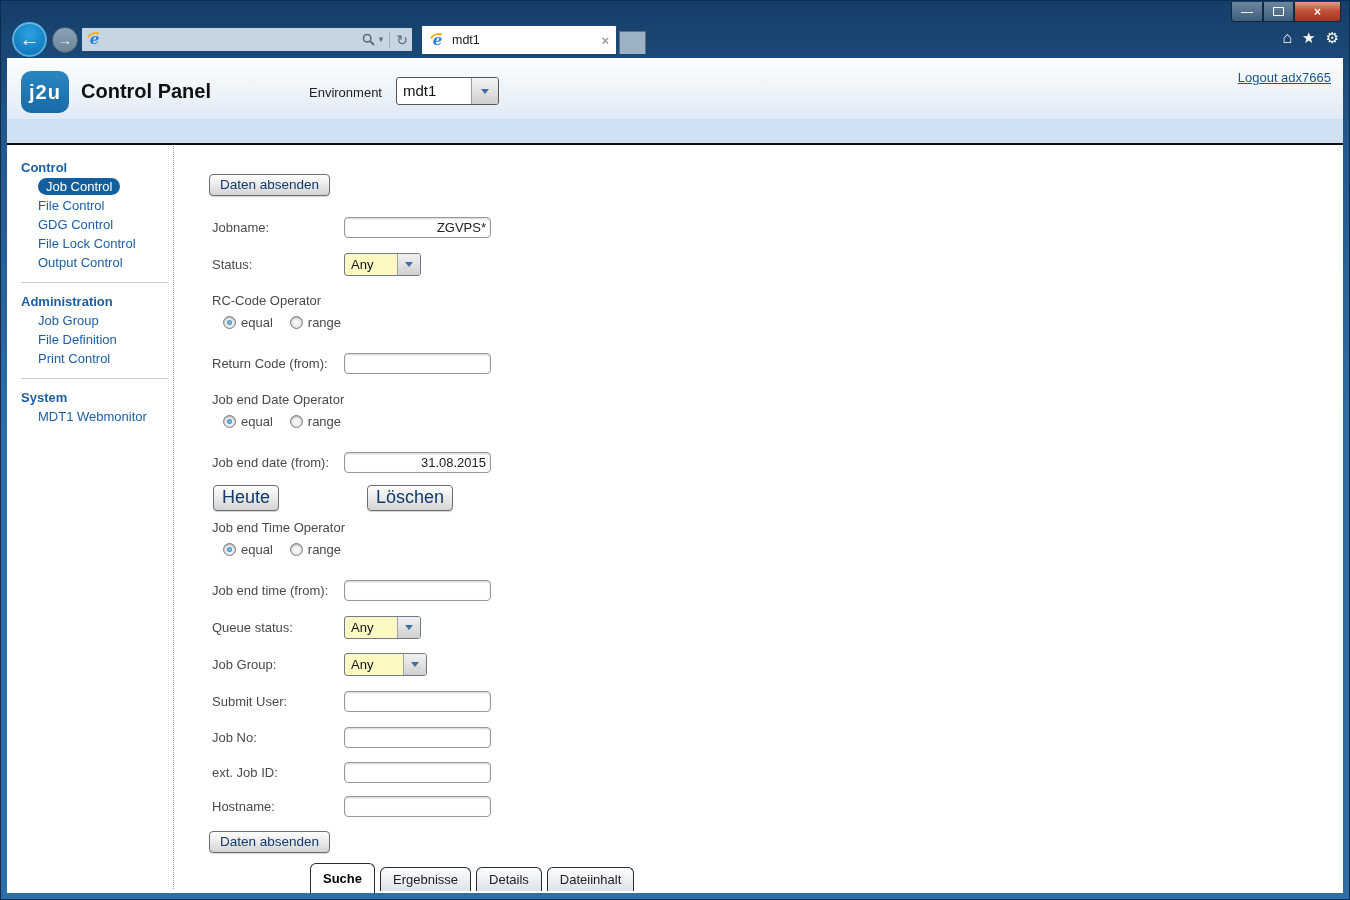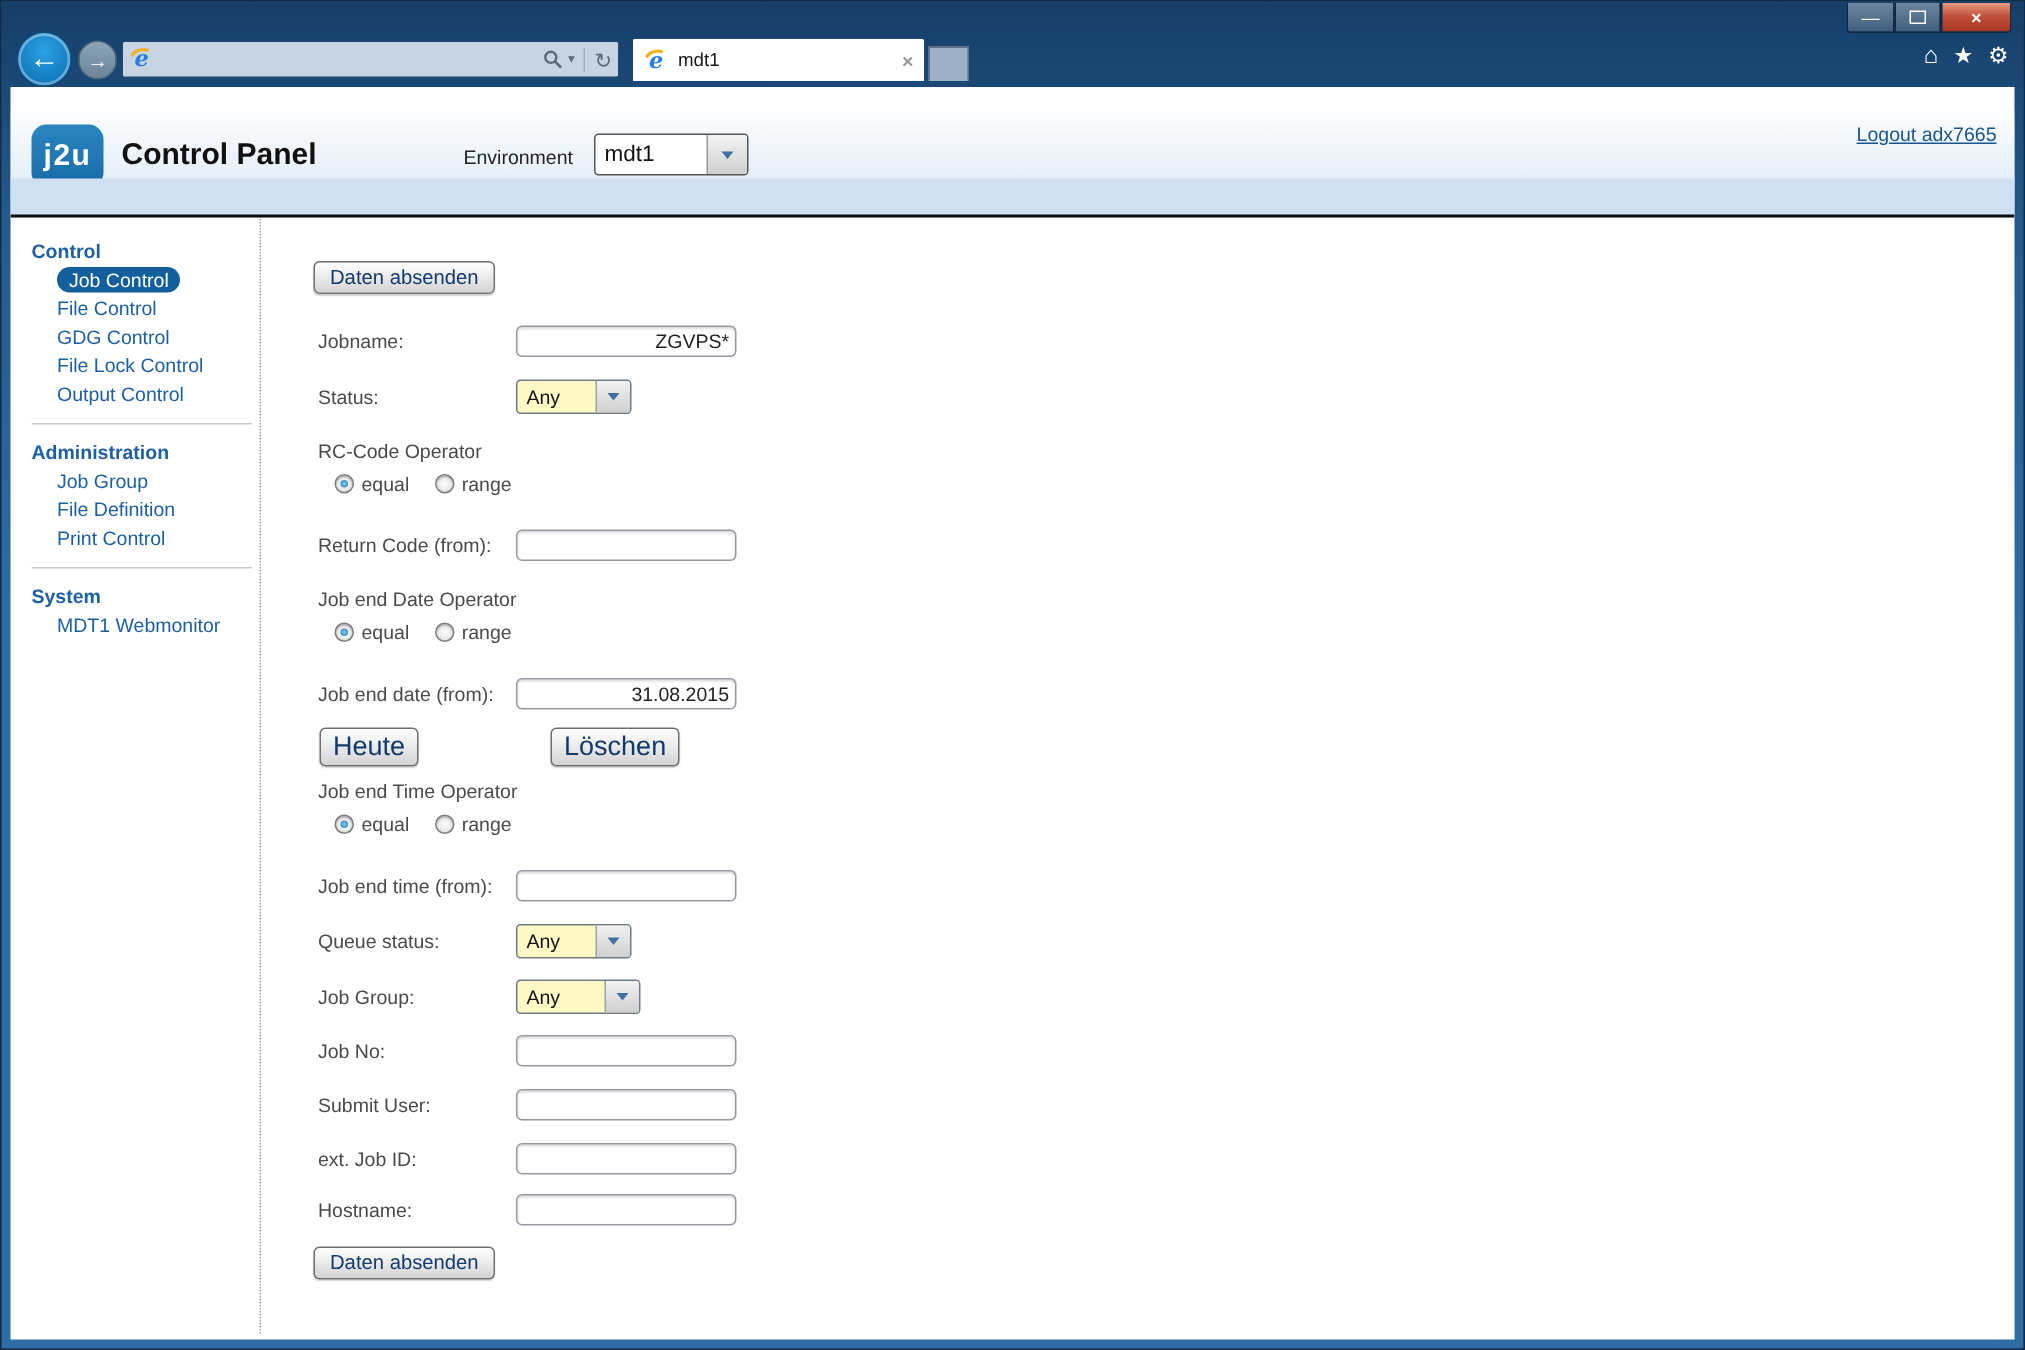--- a/index.html
+++ b/index.html
@@ -37,21 +37,21 @@
     border:1px solid #1c4a73;border-bottom:none;border-radius:2px 2px 0 0;
     display:flex;align-items:center;padding:0 7px;box-sizing:border-box;gap:6px;}
   .tab-title{flex:1;font-size:12.5px;color:#1a1a1a;}
   .tab-close{color:#999;font-size:13px;font-weight:bold;}
   .newtab{position:absolute;left:618px;top:30px;width:27px;height:23px;background:#9db1c4;
     border:1px solid #5c7086;border-bottom:none;box-sizing:border-box;}
   .chrome-icons{position:absolute;right:10px;top:29px;display:flex;gap:10px;color:#fff;z-index:4;}
   .chrome-icons span{font-size:16px;line-height:1;}
   
   .client{position:absolute;left:6px;right:6px;top:57px;bottom:6px;background:#fff;overflow:hidden;}
-  .pageheader{position:absolute;left:0;right:0;top:16px;height:61px;
+  .pageheader{position:absolute;left:0;right:0;top:4px;height:61px;
     background:linear-gradient(#fcfdfe,#e9f1f9 60%,#dfe9f4);}
   .logo{position:absolute;left:14px;top:9px;width:48px;height:42px;border-radius:10px;
     background:linear-gradient(#2b86c0,#176aa6);display:flex;align-items:center;justify-content:center;
     color:#fff;font-weight:bold;font-size:20px;letter-spacing:1px;}
   .apptitle{position:absolute;left:74px;top:18px;font-size:20px;color:#111;font-weight:600;}
   .envlabel{position:absolute;left:302px;top:23px;font-size:13px;color:#222;}
   .envselect{position:absolute;left:389px;top:15px;display:flex;height:28px;border:1px solid #555;
     border-radius:3px;background:#fff;box-sizing:border-box;overflow:hidden;}
   .envselect .val{width:62px;padding:4px 6px;font-size:15px;color:#111;}
   .envselect .dd{width:26px;background:linear-gradient(#f4f4f4,#cfcfcf);border-left:1px solid #999;
@@ -166,20 +166,26 @@
       <div class="envselect">
         <span class="val">mdt1</span>
         <span class="dd">
             <span class="arr"></span>
           </span>
       </div>
       <a class="logout" href="#">Logout adx7665</a>
     </div>
 
     <div class="tabstrip"></div>
+    <div class="tabs">
+      <div class="ptab active">Suche</div>
+      <div class="ptab">Ergebnisse</div>
+      <div class="ptab">Details</div>
+      <div class="ptab">Dateiinhalt</div>
+    </div>
 
     <div class="sidebar">
       <div class="side-sec-title">Control</div>
       <div class="side-item"><span class="pill">Job Control</span></div>
       <div class="side-item">File Control</div>
       <div class="side-item">GDG Control</div>
       <div class="side-item">File Lock Control</div>
       <div class="side-item">Output Control</div>
       <div class="side-div"></div>
       <div class="side-sec-title">Administration</div>
@@ -268,30 +274,30 @@
       <div class="row">
         <span class="lbl">Job Group:</span>
         <span class="fselect wide">
           <span class="val">Any</span>
           <span class="dd">
               <span class="arr"></span>
             </span>
         </span>
       </div>
 
+      <div class="row">
+        <span class="lbl">Submit User:</span>
+        <input class="field-input" value="" style="">
+      </div>
+
       <div class="row h35">
         <span class="lbl">Job No:</span>
         <input class="field-input" value="" style="">
       </div>
 
-      <div class="row">
-        <span class="lbl">Submit User:</span>
-        <input class="field-input" value="" style="">
-      </div>
-
       <div class="row h34">
         <span class="lbl">ext. Job ID:</span>
         <input class="field-input" value="" style="">
       </div>
 
       <div class="row h34">
         <span class="lbl">Hostname:</span>
         <input class="field-input" value="" style="">
       </div>
 

